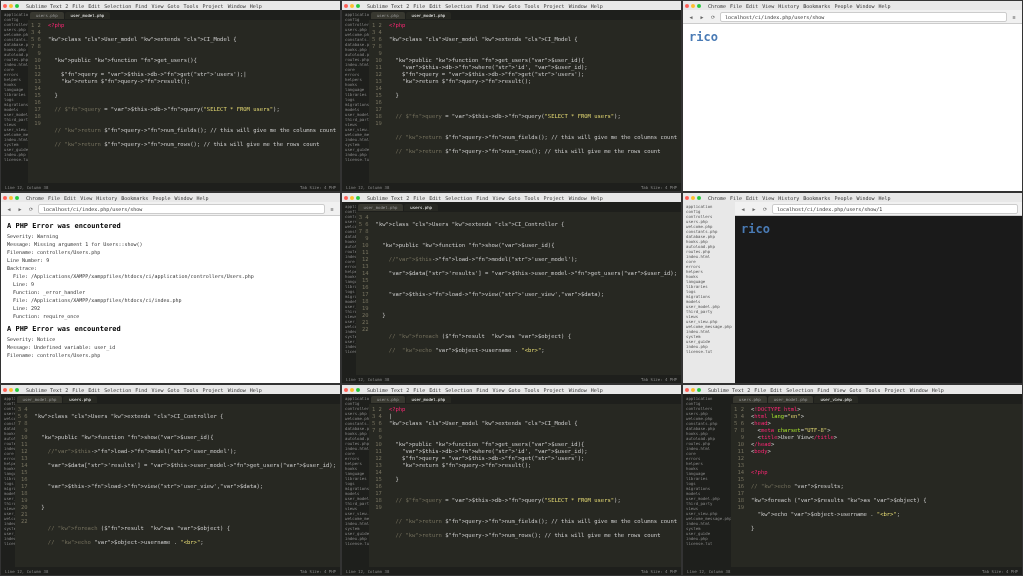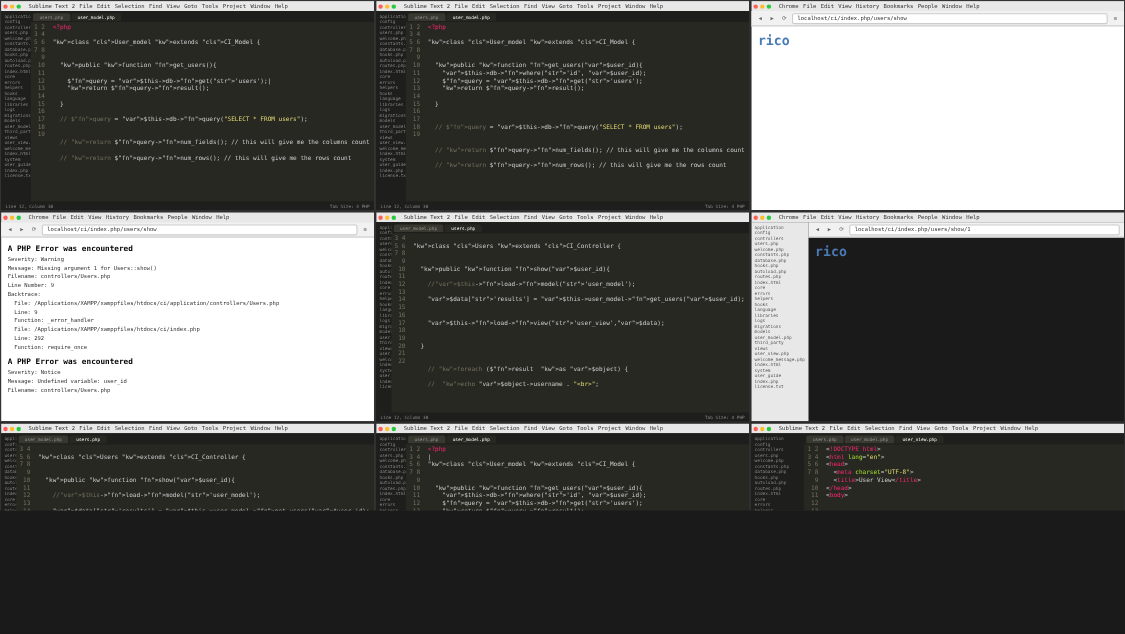--- a/index.html
+++ b/index.html
@@ -1,17 +1,17 @@
 <!DOCTYPE html>
 <html><head>
 <meta charset="utf-8">
 <style>
 *{margin:0;padding:0;box-sizing:border-box}
 body{background:#1a1a1a;font-family:Consolas,Monaco,monospace;font-size:6px;color:#ccc;overflow:hidden}
-.grid{display:grid;grid-template-columns:repeat(3,341px);grid-template-rows:repeat(3,192px);width:1023px;height:464px}
+.grid{display:grid;grid-template-columns:repeat(3,341px);grid-template-rows:repeat(3,192px);width:1023px;height:576px}
 .pane{border:1px solid #333;position:relative;overflow:hidden}
 .menubar{background:#e8e8e8;color:#333;height:9px;display:flex;align-items:center;padding:0 2px;gap:4px;font-size:5px}
 .menubar span{cursor:default}
 .dots{display:flex;gap:2px;margin-right:3px}
 .dot{width:4px;height:4px;border-radius:50%}
 .dot.r{background:#ff5f56}.dot.y{background:#ffbd2e}.dot.g{background:#27c93f}
 .editor{display:flex;height:calc(100% - 9px);background:#272822}
 .sidebar{width:48px;background:#1e1f1c;color:#888;font-size:4px;padding:2px;overflow:hidden}
 .sidebar .file{padding:0 1px;white-space:nowrap}
 .main{flex:1;display:flex;flex-direction:column}

